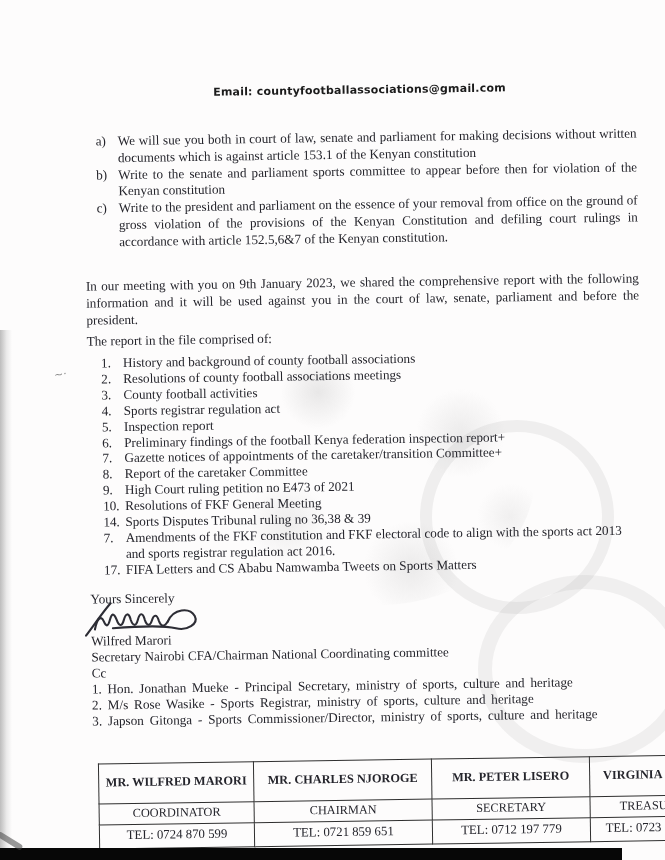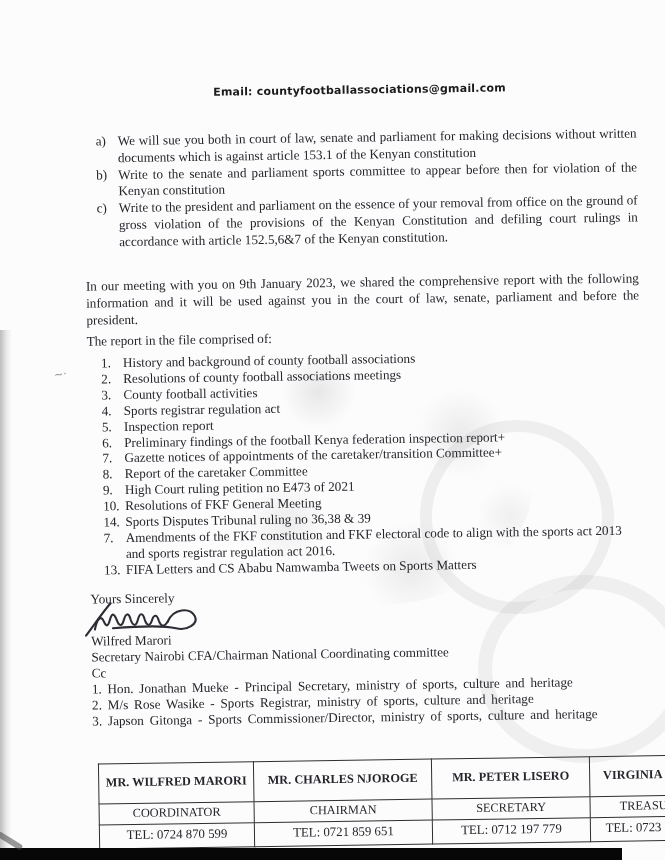--- a/index.html
+++ b/index.html
@@ -100,21 +100,21 @@
       <li><span class="rnum">3.</span><span>County football activities</span></li>
       <li><span class="rnum">4.</span><span>Sports registrar regulation act</span></li>
       <li><span class="rnum">5.</span><span>Inspection report</span></li>
       <li><span class="rnum">6.</span><span>Preliminary findings of the football Kenya federation inspection report+</span></li>
       <li><span class="rnum">7.</span><span>Gazette notices of appointments of the caretaker/transition Committee+</span></li>
       <li><span class="rnum">8.</span><span>Report of the caretaker Committee</span></li>
       <li><span class="rnum">9.</span><span>High Court ruling petition no E473 of 2021</span></li>
       <li><span class="rnum">10.</span><span>Resolutions of FKF General Meeting</span></li>
       <li><span class="rnum">14.</span><span>Sports Disputes Tribunal ruling no 36,38 &amp; 39</span></li>
       <li><span class="rnum">7.</span><span>Amendments of the FKF constitution and FKF electoral code to align with the sports act 2013 and sports registrar regulation act 2016.</span></li>
-      <li><span class="rnum">13.</span><span>FIFA Letters and CS Ababu Namwamba Tweets on Sports Matters</span></li>
+      <li><span class="rnum">17.</span><span>FIFA Letters and CS Ababu Namwamba Tweets on Sports Matters</span></li>
     </ol>
 
     <div class="block closing">
       <div>Yours Sincerely</div>
       <svg class="signature" width="135" height="42" viewBox="0 0 135 42">
         <g fill="none" stroke="#2d2d35" stroke-width="2.1" stroke-linecap="round">
           <path d="M3 37 C10 28, 20 14, 28 5"></path>
           <path d="M12 31 C14 21, 18 16, 21 23 C23 28, 25 29, 27 22 C29 15, 31 14, 34 22 C36 28, 39 29, 41 22 C43 15, 46 14, 48 22 C50 28, 53 29, 55 22 C57 15, 60 14, 62 22 C64 28, 67 29, 69 23 C71 17, 74 16, 76 23 C78 29, 81 30, 85 24"></path>
           <path d="M85 24 C91 11, 107 10, 112 19 C116 27, 104 34, 93 31 C82 28, 60 28, 30 30"></path>
         </g>

